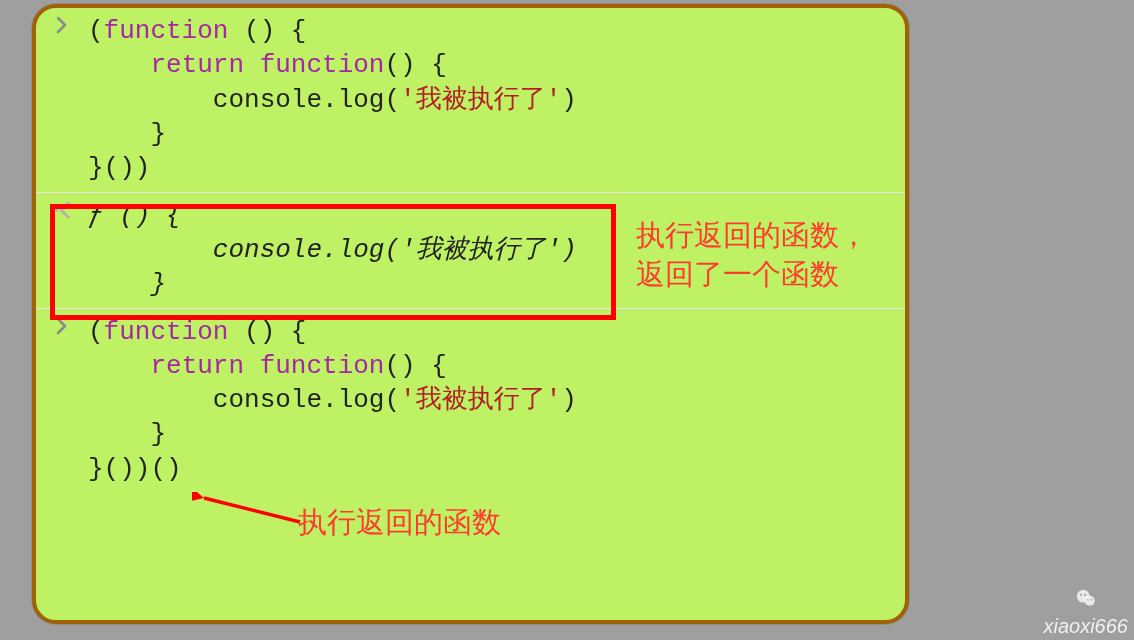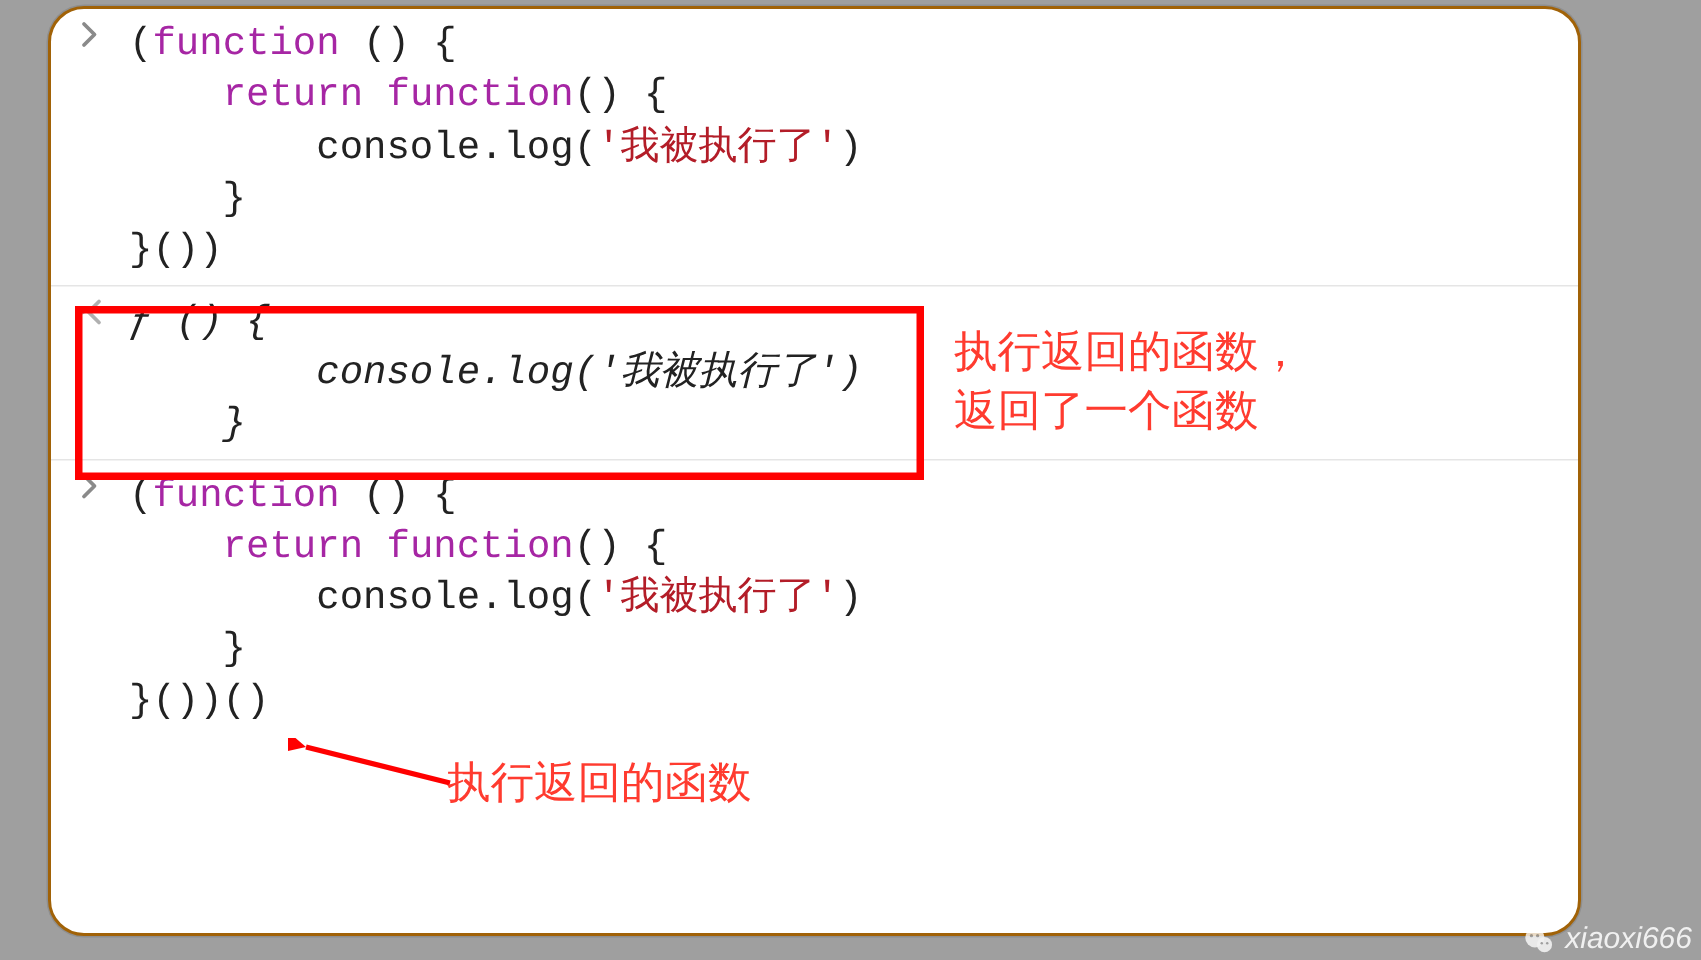--- a/index.html
+++ b/index.html
@@ -7,25 +7,25 @@
     width: 1134px;
     height: 640px;
     background: #9f9f9f;
     font-family: "Menlo", "Consolas", "Courier New", monospace;
     overflow: hidden;
   }
   .console-panel {
     position: absolute;
     left: 32px;
     top: 4px;
-    width: 1022px;
+    width: 877px;
     height: 620px;
-    background: #ffffff;
+    background: #bef264;
     border-radius: 24px;
-    border: 2px solid #a16207;
+    border: 4px solid #a16207;
     overflow: hidden;
     box-shadow: 0 0 0 1px rgba(0,0,0,0.1);
   }
   .row {
     display: flex;
     align-items: flex-start;
     border-bottom: 1px solid #e5e5e5;
     padding: 2px 0;
   }
   .row:last-child { border-bottom: none; }
@@ -87,20 +87,21 @@
     right: 6px;
     bottom: 2px;
     display: flex;
     align-items: center;
     gap: 6px;
     color: #ffffff;
     font-family: "Helvetica Neue", Arial, sans-serif;
     font-size: 20px;
     font-style: italic;
     opacity: 0.85;
+    flex-direction: column;
   }
   .watermark svg { display: block; }
 </style>
 </head>
 <body>
 
 <div class="console-panel">
 
 <div class="row">
       <div class="gutter">

